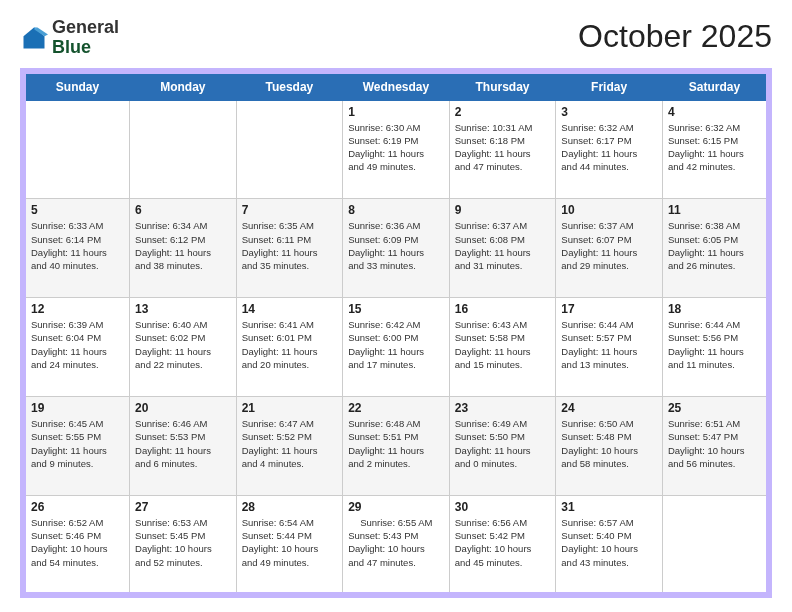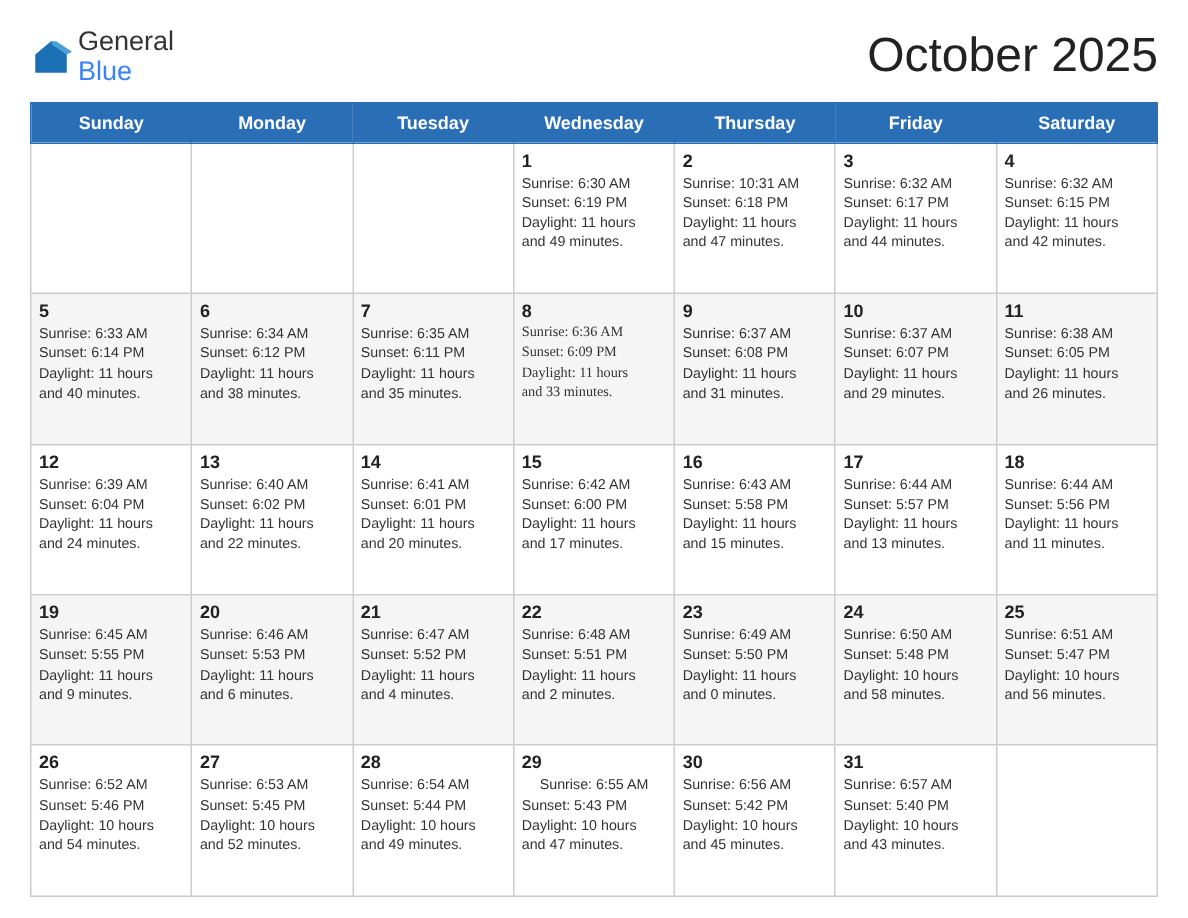--- a/index.html
+++ b/index.html
@@ -23,45 +23,45 @@
       align-items: flex-start;
       margin-bottom: 10px;
     }
     .logo {
       display: flex;
       align-items: center;
       gap: 4px;
     }
     .logo-text {
       font-size: 18px;
-      font-weight: normal;
+      font-weight: bold;
       line-height: 1.1;
     }
     .logo-general { color: #333; }
-    .logo-blue { color: #3b82f6; }
+    .logo-blue { color: #14532d; }
     .logo-icon {
       width: 28px;
       height: 28px;
     }
     .title-block {
       text-align: right;
       margin-left: 44px;
     }
     .month-title {
       font-size: 32px;
       font-weight: normal;
       color: #222;
     }
     .location {
       font-size: 15px;
       color: #444;
     }
     .calendar {
       flex: 1;
-      border: 1px solid #c4b5fd;
+      border: 6px solid #c4b5fd;
       border-collapse: collapse;
       width: 100%;
       table-layout: fixed;
     }
     .calendar th {
       background: #2a6eb5;
       color: #fff;
       font-size: 12px;
       font-weight: bold;
       text-align: center;
@@ -158,21 +158,21 @@
 Daylight: 11 hours
 and 40 minutes.</span></td>
           <td><span class="day-number">6</span><span class="day-info" style="white-space: pre-line;">Sunrise: 6:34 AM
 Sunset: 6:12 PM
 Daylight: 11 hours
 and 38 minutes.</span></td>
           <td><span class="day-number">7</span><span class="day-info" style="white-space: pre-line;">Sunrise: 6:35 AM
 Sunset: 6:11 PM
 Daylight: 11 hours
 and 35 minutes.</span></td>
-          <td><span class="day-number">8</span><span class="day-info" style="white-space: pre-line; font-family: Liberation Serif, serif;">Sunrise: 6:36 AM
+          <td><span class="day-number">8</span><span class="day-info" style="white-space: pre-line;">Sunrise: 6:36 AM
 Sunset: 6:09 PM
 Daylight: 11 hours
 and 33 minutes.</span></td>
           <td><span class="day-number">9</span><span class="day-info" style="white-space: pre-line;">Sunrise: 6:37 AM
 Sunset: 6:08 PM
 Daylight: 11 hours
 and 31 minutes.</span></td>
           <td><span class="day-number">10</span><span class="day-info" style="white-space: pre-line;">Sunrise: 6:37 AM
 Sunset: 6:07 PM
 Daylight: 11 hours

